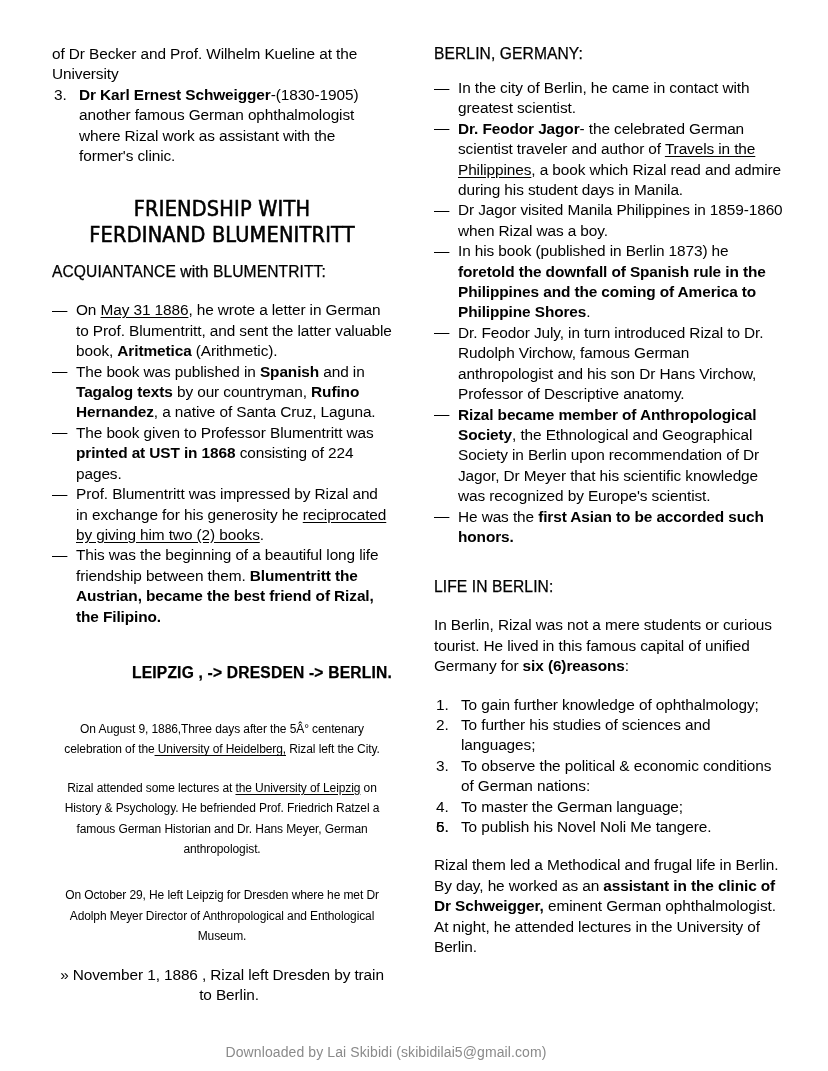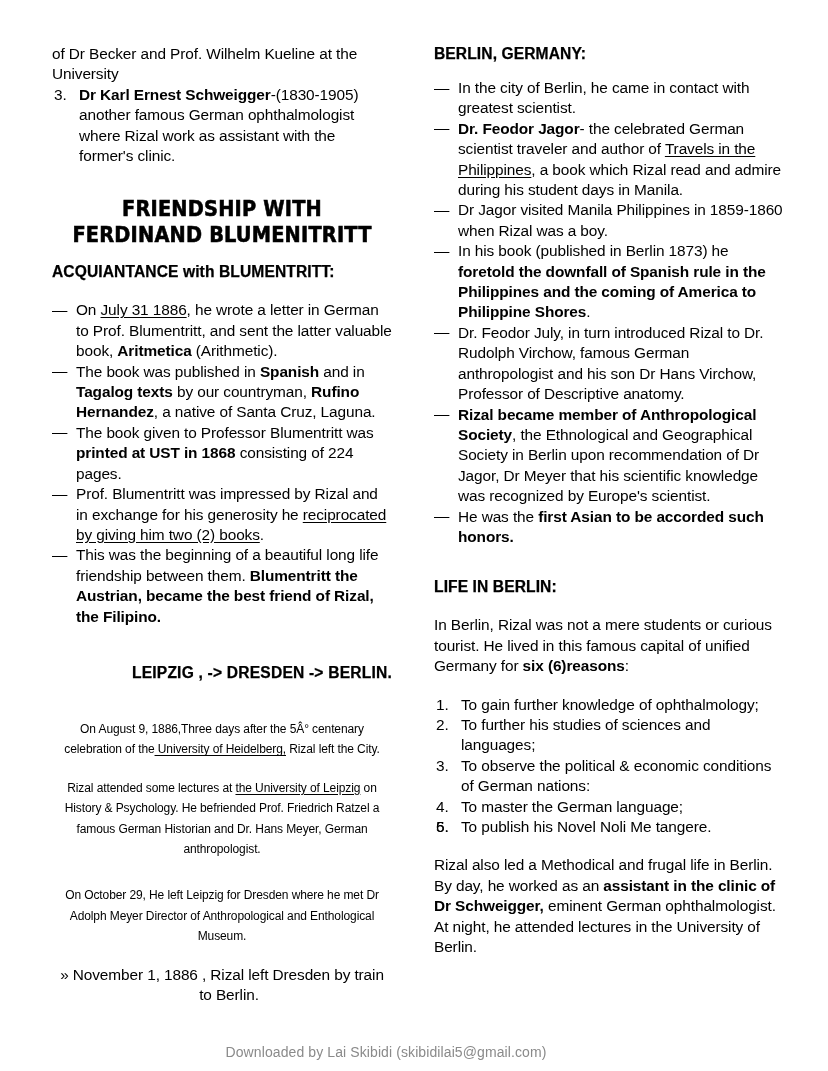--- a/index.html
+++ b/index.html
@@ -81,30 +81,30 @@
     top: 0;
     width: 20px;
     text-align: left;
     font-size: 15.4px;
     line-height: 20.4px;
   }
 
   
   .title-main {
     text-align: center;
-    font-weight: bold;
+    font-weight: normal;
     font-size: 21.5px;
     line-height: 26px;
     letter-spacing: 0.2px;
     font-stretch: condensed;
     font-family: "DejaVu Sans Condensed", "Liberation Sans Narrow", "Liberation Sans", sans-serif;
     -webkit-text-stroke: 0.55px #000;
   }
   .sub-head {
-    font-weight: bold;
+    font-weight: normal;
     font-size: 15.6px;
     line-height: 20px;
     letter-spacing: 0.1px;
     -webkit-text-stroke: 0.25px #000;
   }
   .center-head {
     text-align: right;
     font-weight: bold;
     font-size: 15.6px;
     line-height: 20px;
@@ -172,21 +172,21 @@
 
     <div class="sp-14"></div>
 
     <div class="sub-head">ACQUIANTANCE with BLUMENTRITT:</div>
 
     <div class="sp-18"></div>
 
     <ul class="dash">
       <li>
         <span class="dash-mark">—</span>
-        <span>On </span><span class="u">July 31 1886</span><span>, he wrote a letter in German to Prof. Blumentritt, and sent the latter valuable book, </span><span class="b">Aritmetica</span><span> (Arithmetic).</span>
+        <span>On </span><span class="u">May 31 1886</span><span>, he wrote a letter in German to Prof. Blumentritt, and sent the latter valuable book, </span><span class="b">Aritmetica</span><span> (Arithmetic).</span>
       </li>
       <li>
         <span class="dash-mark">—</span>
         <span>The book was published in </span><span class="b">Spanish</span><span> and in </span><span class="b">Tagalog texts</span><span> by our countryman, </span><span class="b">Rufino Hernandez</span><span>, a native of Santa Cruz, Laguna.</span>
       </li>
       <li>
         <span class="dash-mark">—</span>
         <span>The book given to Professor Blumentritt was </span><span class="b">printed at UST in 1868</span><span> consisting of 224 pages.</span>
       </li>
       <li>
@@ -299,20 +299,20 @@
       </li>
       <li>
         <span class="num-mark">6.</span>
         <span>To publish his Novel Noli Me tangere.</span>
       </li>
     </ol>
 
     <div class="sp-18"></div>
 
     <div class="para">
-      <span>Rizal also led a Methodical and frugal life in Berlin. By day, he worked as an </span><span class="b">assistant in the clinic of Dr Schweigger,</span><span> eminent German ophthalmologist. At night, he attended lectures in the University of Berlin.</span>
+      <span>Rizal them led a Methodical and frugal life in Berlin. By day, he worked as an </span><span class="b">assistant in the clinic of Dr Schweigger,</span><span> eminent German ophthalmologist. At night, he attended lectures in the University of Berlin.</span>
     </div>
 
   </div>
 
   <div class="footer">Downloaded by Lai Skibidi (skibidilai5@gmail.com)</div>
 
 </div>
 
 </body></html>

